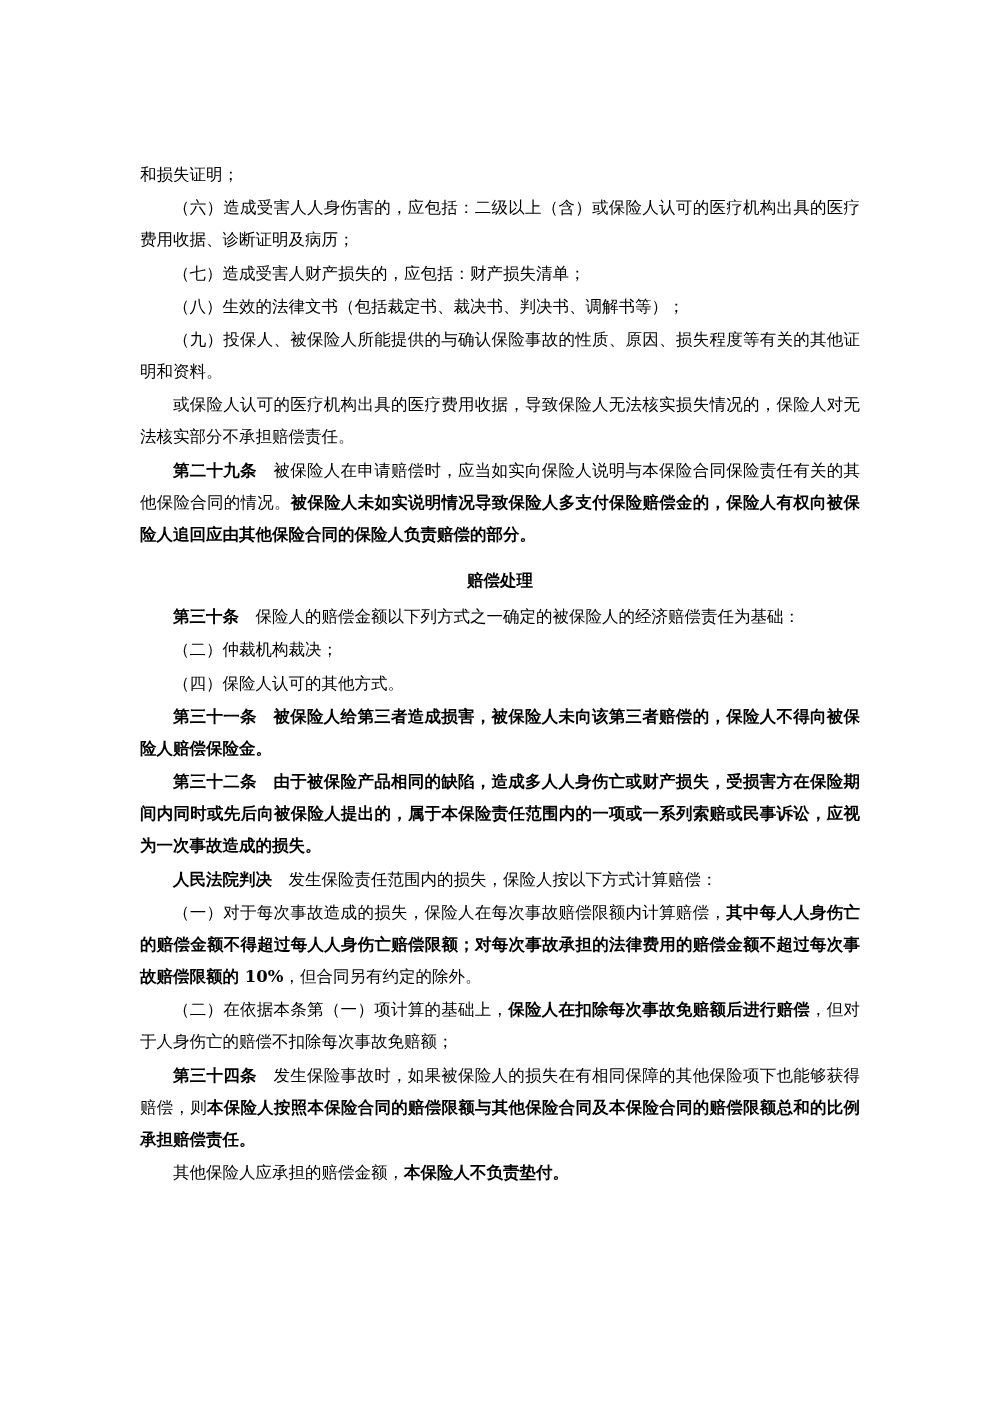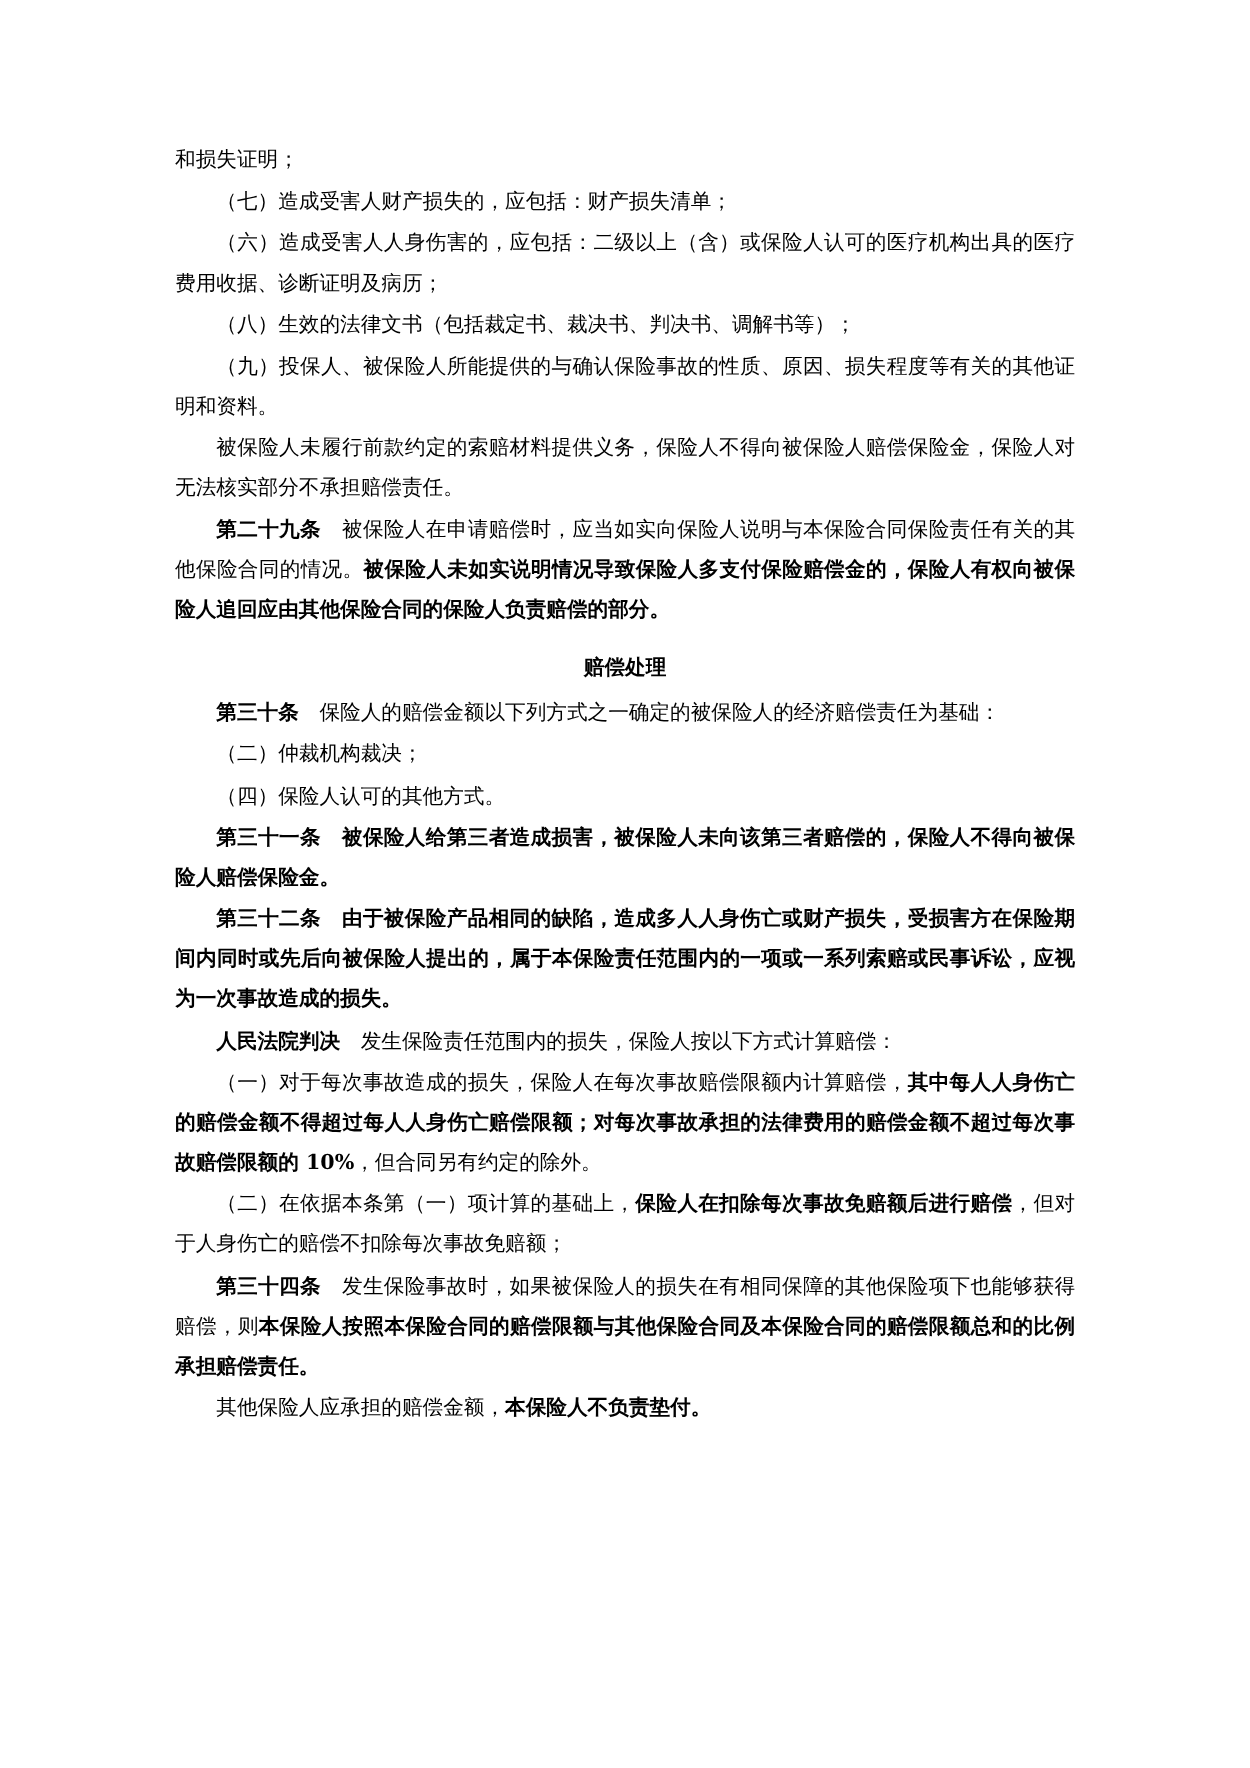--- a/index.html
+++ b/index.html
@@ -27,43 +27,44 @@
     text-justify: inter-ideograph;
   }
   p {
     margin: 0 0 1px 0;
   }
   .p-indent {
     text-indent: 2em;
   }
   .p-flush {
     text-indent: 0;
+    margin-top: 47px;
   }
   .center {
     text-align: center;
     text-indent: 0;
     font-weight: bold;
     margin-top: 14px;
     margin-bottom: 4px;
   }
   .b {
     font-weight: bold;
   }
 </style>
 </head>
 <body>
 
 <div class="page">
   <div class="doc" id="doc-body">
       <p class="p-flush"><span>和损失证明；</span></p>
+      <p class="p-indent"><span>（六）造成受害人人身伤害的，应包括：二级以上（含）或保险人认可的医疗机构出具的医疗费用收据、诊断证明及病历；</span></p>
       <p class="p-indent"><span>（七）造成受害人财产损失的，应包括：财产损失清单；</span></p>
-      <p class="p-indent"><span>（六）造成受害人人身伤害的，应包括：二级以上（含）或保险人认可的医疗机构出具的医疗费用收据、诊断证明及病历；</span></p>
       <p class="p-indent"><span>（八）生效的法律文书（包括裁定书、裁决书、判决书、调解书等）；</span></p>
       <p class="p-indent"><span>（九）投保人、被保险人所能提供的与确认保险事故的性质、原因、损失程度等有关的其他证明和资料。</span></p>
-      <p class="p-indent"><span>被保险人未履行前款约定的索赔材料提供义务，保险人不得向被保险人赔偿保险金，保险人对无法核实部分不承担赔偿责任。</span></p>
+      <p class="p-indent"><span>或保险人认可的医疗机构出具的医疗费用收据，导致保险人无法核实损失情况的，保险人对无法核实部分不承担赔偿责任。</span></p>
       <p class="p-indent"><span class="b">第二十九条</span><span>　被保险人在申请赔偿时，应当如实向保险人说明与本保险合同保险责任有关的其他保险合同的情况。</span><span class="b">被保险人未如实说明情况导致保险人多支付保险赔偿金的，保险人有权向被保险人追回应由其他保险合同的保险人负责赔偿的部分。</span></p>
       <p class="center"><span class="b">赔偿处理</span></p>
       <p class="p-indent"><span class="b">第三十条</span><span>　保险人的赔偿金额以下列方式之一确定的被保险人的经济赔偿责任为基础：</span></p>
       <p class="p-indent"><span>（二）仲裁机构裁决；</span></p>
       <p class="p-indent"><span>（四）保险人认可的其他方式。</span></p>
       <p class="p-indent"><span class="b">第三十一条</span><span class="b">　被保险人给第三者造成损害，被保险人未向该第三者赔偿的，保险人不得向被保险人赔偿保险金。</span></p>
       <p class="p-indent"><span class="b">第三十二条</span><span class="b">　由于被保险产品相同的缺陷，造成多人人身伤亡或财产损失，受损害方在保险期间内同时或先后向被保险人提出的，属于本保险责任范围内的一项或一系列索赔或民事诉讼，应视为一次事故造成的损失。</span></p>
       <p class="p-indent"><span class="b">人民法院判决</span><span>　发生保险责任范围内的损失，保险人按以下方式计算赔偿：</span></p>
       <p class="p-indent"><span>（一）对于每次事故造成的损失，保险人在每次事故赔偿限额内计算赔偿，</span><span class="b">其中每人人身伤亡的赔偿金额不得超过每人人身伤亡赔偿限额；对每次事故承担的法律费用的赔偿金额不超过每次事故赔偿限额的 10%</span><span>，但合同另有约定的除外。</span></p>
       <p class="p-indent"><span>（二）在依据本条第（一）项计算的基础上，</span><span class="b">保险人在扣除每次事故免赔额后进行赔偿</span><span>，但对于人身伤亡的赔偿不扣除每次事故免赔额；</span></p>

